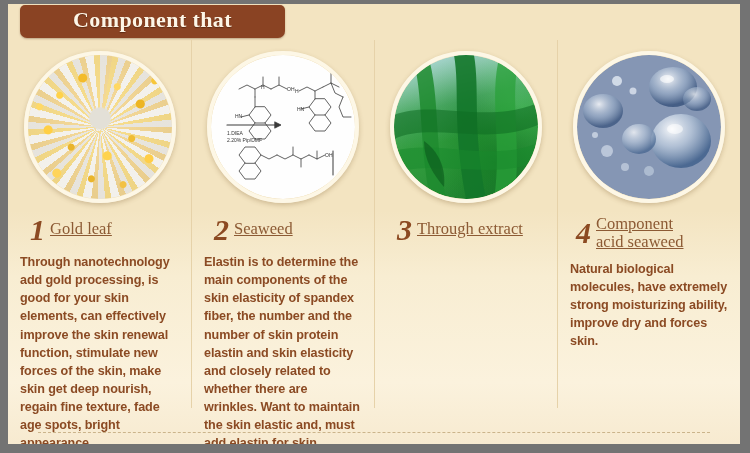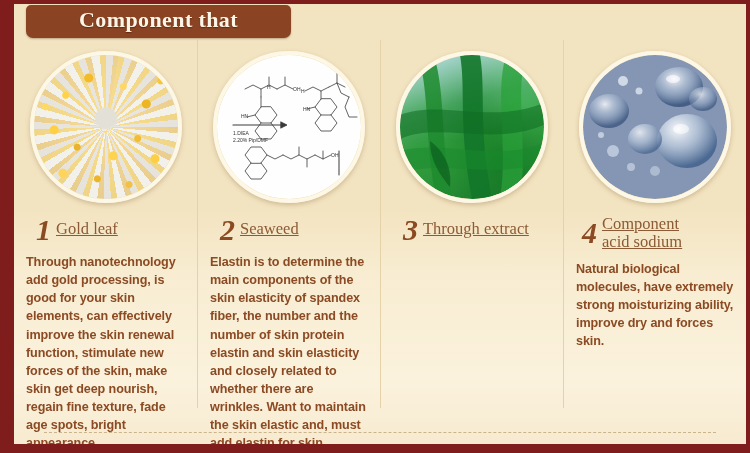--- a/index.html
+++ b/index.html
@@ -13,22 +13,22 @@
     font-family: "Liberation Serif", "DejaVu Serif", serif;
     background: #8c4a26;
   }
 
   
   #page {
     position: relative;
     width: 750px;
     height: 453px;
     box-sizing: border-box;
-    background: #7f1d1d;
-    padding: 4px 9px 9px 14px;
+    background: #737373;
+    padding: 4px 9px 9px 8px;
   }
   #canvas {
     position: relative;
     width: 732px;
     height: 440px;
     box-sizing: border-box;
     background:
       linear-gradient(180deg,
         #f3e4c1 0%,
         #f3e4c1 47%,
@@ -356,21 +356,21 @@
                 <ellipse cx="98" cy="74" rx="8" ry="5" fill="#ffffff" opacity="0.55"></ellipse>
                 <ellipse cx="90" cy="24" rx="7" ry="4" fill="#ffffff" opacity="0.6"></ellipse>
               </svg>
             </div>
           </div>
         </div>
         <div class="head">
           <span class="head-num">4</span>
           <span class="head-title">
             <span>Component</span><br>
-            <span>acid sodium</span>
+            <span>acid seaweed</span>
           </span>
         </div>
         <div class="body-text">Natural biological molecules, have extremely strong moisturizing ability, improve dry and forces skin.</div>
       </div>
 
     </div>
 
     <div id="footer-rule"></div>
   </div>
 </div>

